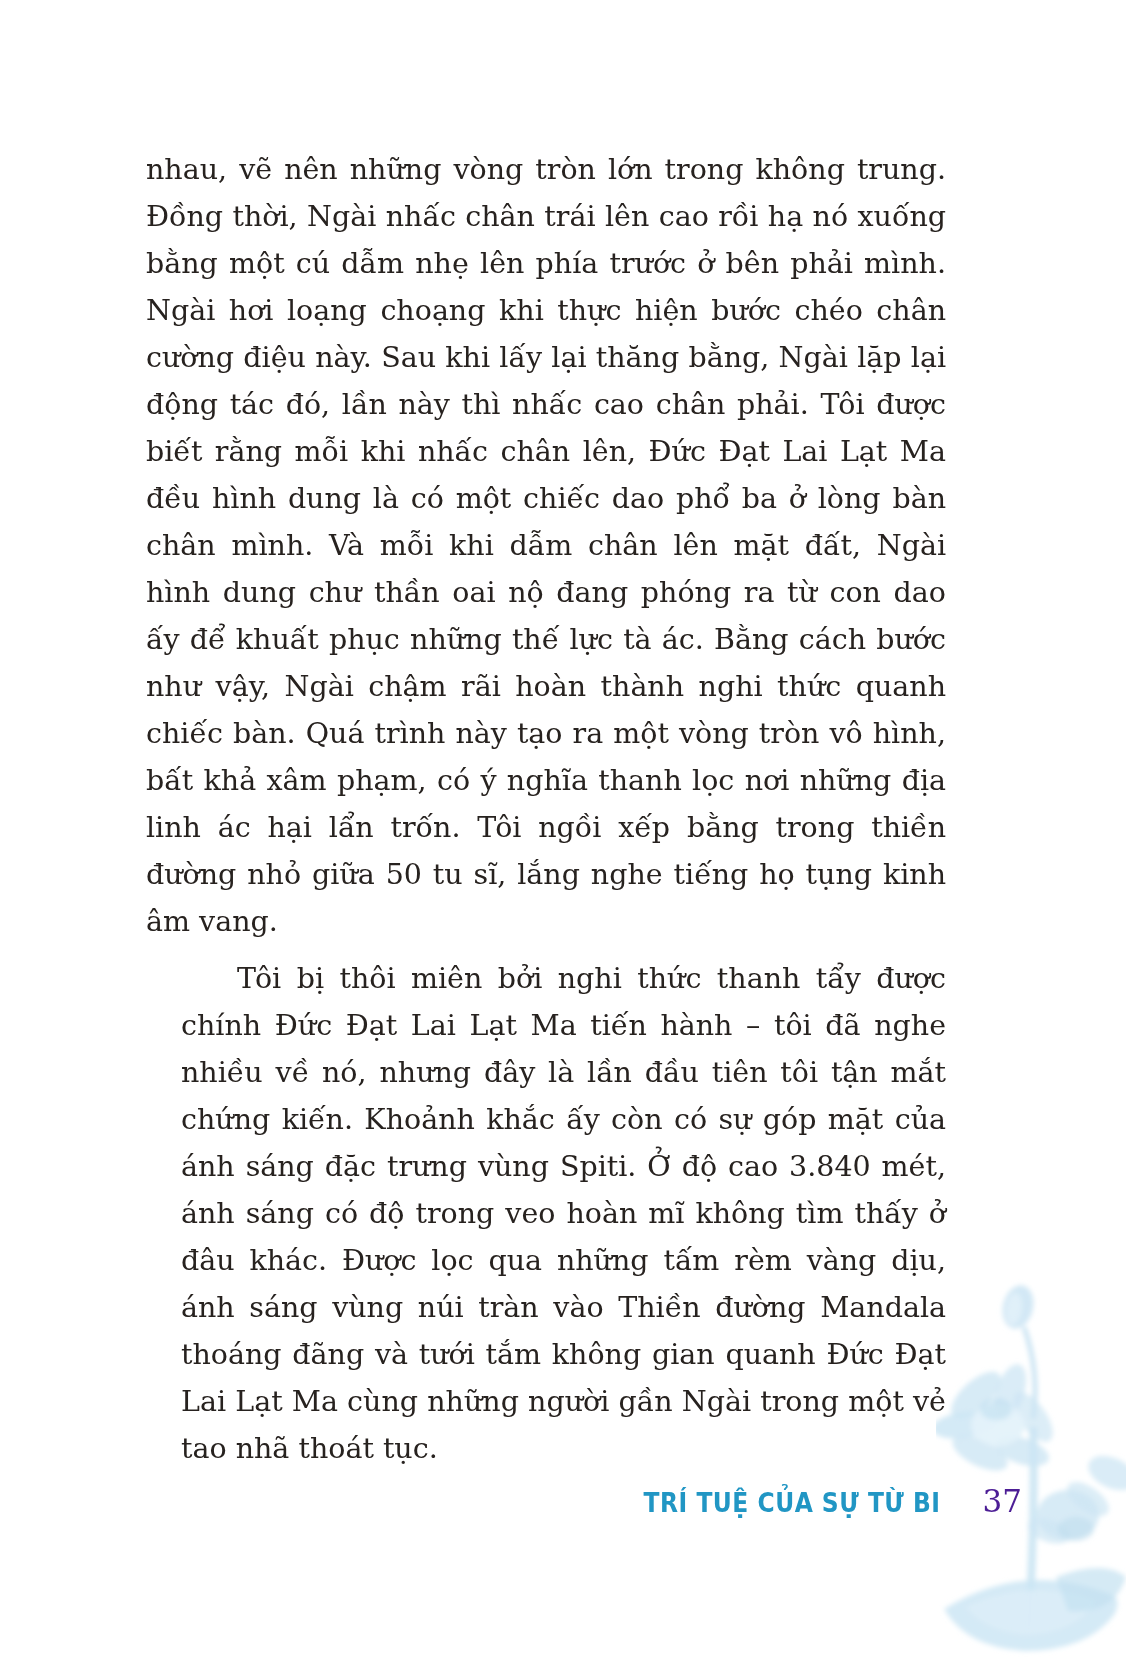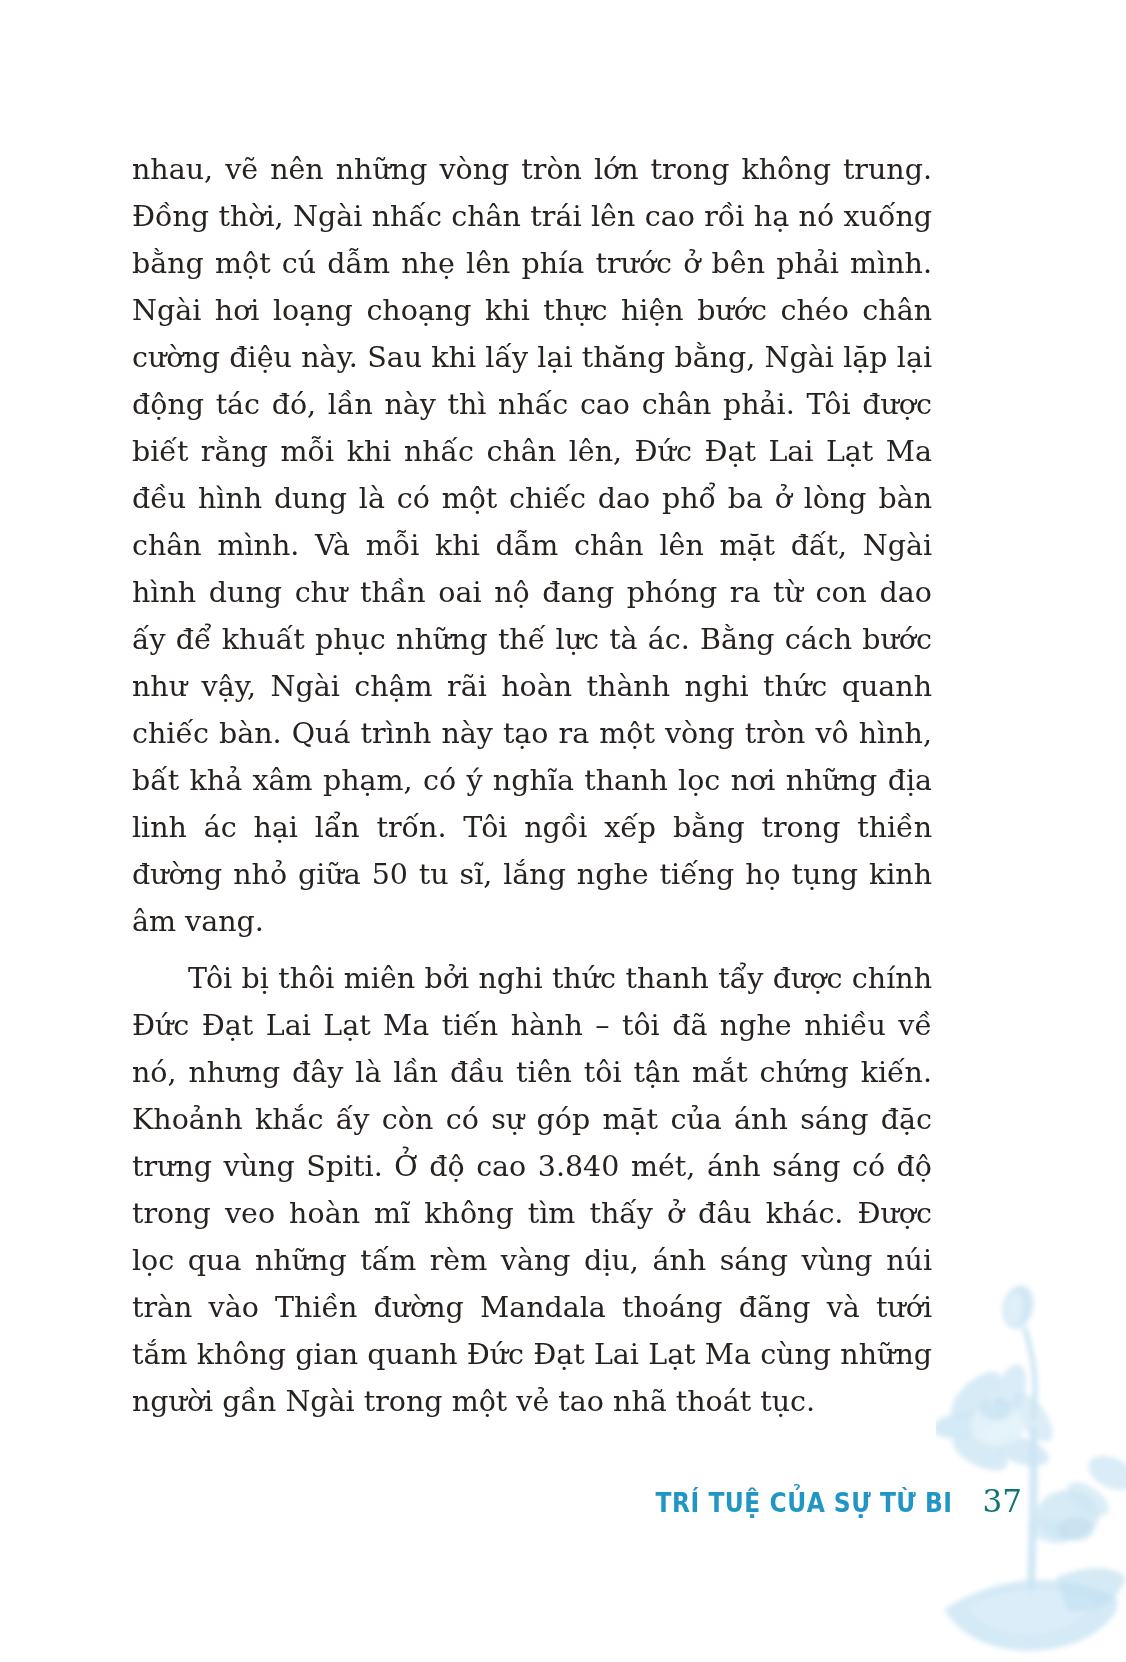--- a/index.html
+++ b/index.html
@@ -10,58 +10,59 @@
   .page {
     position: relative;
     width: 1126px;
     height: 1662px;
     background: #ffffff;
     overflow: hidden;
     font-family: "DejaVu Serif", "Liberation Serif", serif;
   }
   .body-text {
     position: absolute;
-    left: 132px;
+    left: 146px;
     top: 146px;
     width: 800px;
     color: #27221f;
     font-size: 28.5px;
     line-height: 47px;
     text-align: justify;
   }
   .para {
     margin: 0;
   }
   .para + .para {
     margin-top: 10px;
   }
   .para.indent {
     text-indent: 56px;
+    margin-left: 35px;
   }
   .footer {
     position: absolute;
     top: 1483px;
     right: 104px;
     display: flex;
     align-items: baseline;
-    gap: 30px;
+    gap: 42px;
     white-space: nowrap;
   }
   .running-title {
     font-family: "DejaVu Sans", "Liberation Sans", sans-serif;
     font-stretch: condensed;
     font-weight: bold;
     font-size: 26px;
     letter-spacing: 0.5px;
     color: #2196c4;
   }
   .page-number {
     font-family: "DejaVu Serif", "Liberation Serif", serif;
     font-size: 31px;
-    color: #0f766e;
+    color: #4c1d95;
   }
   .lotus {
     position: absolute;
     right: 0;
     bottom: 0;
     width: 190px;
     height: 385px;
     pointer-events: none;
   }
 </style>

